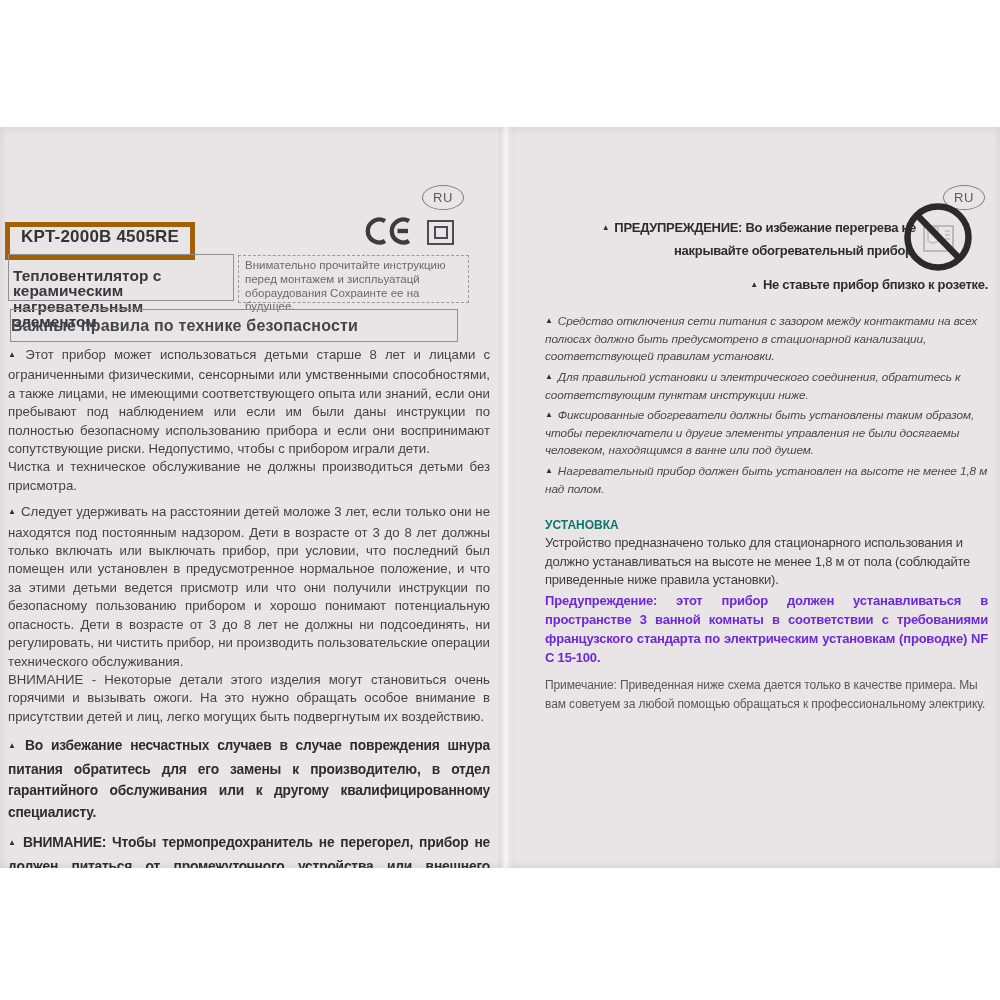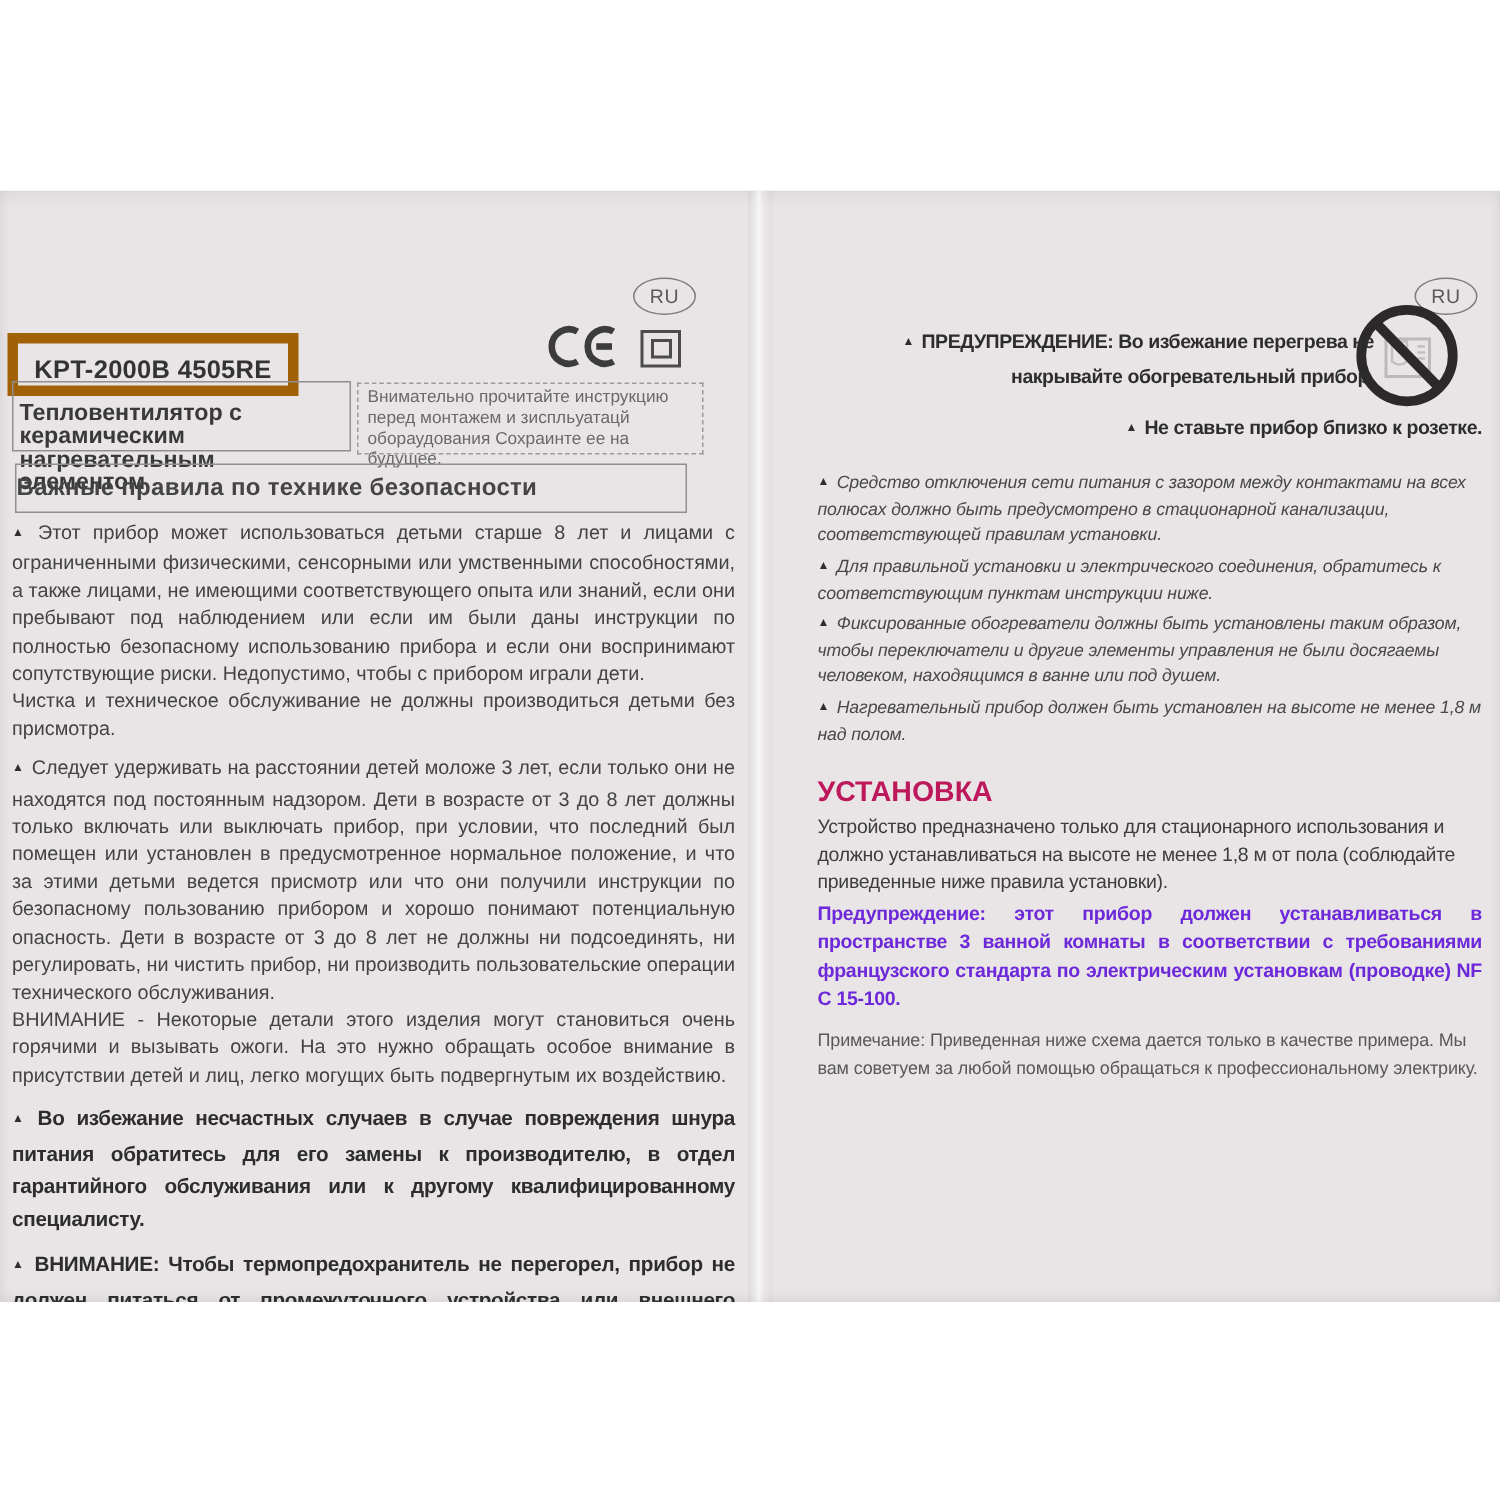--- a/index.html
+++ b/index.html
@@ -32,21 +32,21 @@
 
   .ce-icon{position:absolute;left:364px;top:56px;}
   .class2{
     position:absolute;left:427px;top:60px;width:23px;height:21px;
     border:2px solid #4c4c4e;display:flex;align-items:center;justify-content:center;
   }
   .class2 .inner{width:10px;height:9px;border:2px solid #4c4c4e;}
 
   .model-box{
     position:absolute;left:5px;top:62px;width:180px;height:28px;
-    border:7px solid #a16207;display:flex;align-items:flex-end;justify-content:center;
+    border:5px solid #a16207;display:flex;align-items:flex-start;justify-content:center;
     font-weight:bold;font-size:17px;color:#333335;letter-spacing:0.2px;
   }
   .title-box{
     position:absolute;left:8px;top:94px;width:226px;height:47px;
     border:1px solid #8f8f91;padding:13px 4px;box-sizing:border-box;
     font-weight:bold;font-size:15.5px;line-height:15.3px;color:#39393b;
   }
   .notice-box{
     position:absolute;left:238px;top:95px;width:231px;height:48px;
     border:1px dashed #9b9b9d;padding:3px 6px;box-sizing:border-box;
@@ -75,21 +75,21 @@
   .flow-right{position:absolute;left:40px;top:57px;width:443px;}
   .flow-right .warn{
     margin:0;font-weight:bold;font-size:13px;line-height:21px;color:#2d2d2f;
     letter-spacing:-0.3px;
     text-align:right;
   }
   .flow-right .warn.first{padding-right:72px;}
   .flow-right .warn.gap{margin-top:13px;}
   .mid-bullets{margin-top:16px;}
   .mid-bullets p{margin:3px 0 0 0;font-size:11.8px;line-height:17.2px;color:#48484a;letter-spacing:-0.1px;font-style:italic;}
-  .install-title{margin:20px 0 0 0;font-weight:bold;font-size:19px;color:#be185d;}
+  .install-title{margin:20px 0 0 0;font-weight:bold;font-size:12px;color:#0f766e;}
   .install-body{margin:2px 0 0 0;font-size:13px;line-height:18.6px;color:#3d3d3f;letter-spacing:-0.2px;}
   .install-warning{margin:1px 0 0 0;font-weight:bold;font-size:13px;line-height:19px;color:#6d28d9;text-align:justify;letter-spacing:-0.2px;}
   .install-note{margin:9px 0 0 0;font-size:12px;line-height:19px;color:#58585a;letter-spacing:-0.1px;}
 </style>
 </head>
 <body>
 
 <div class="spread">
 
   <div class="page page-left">

